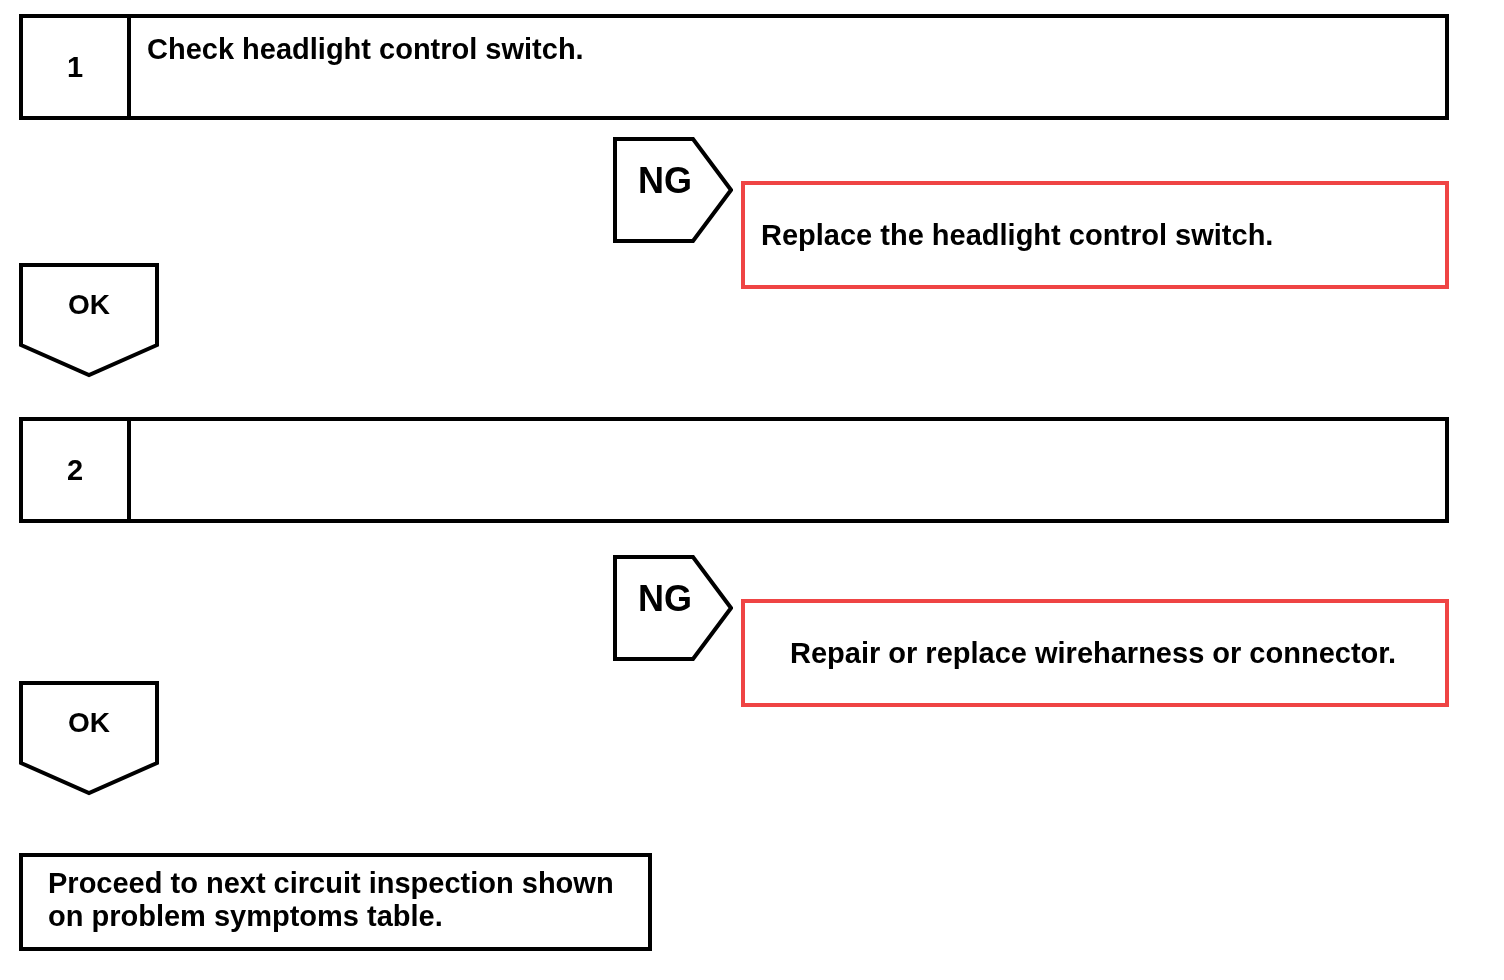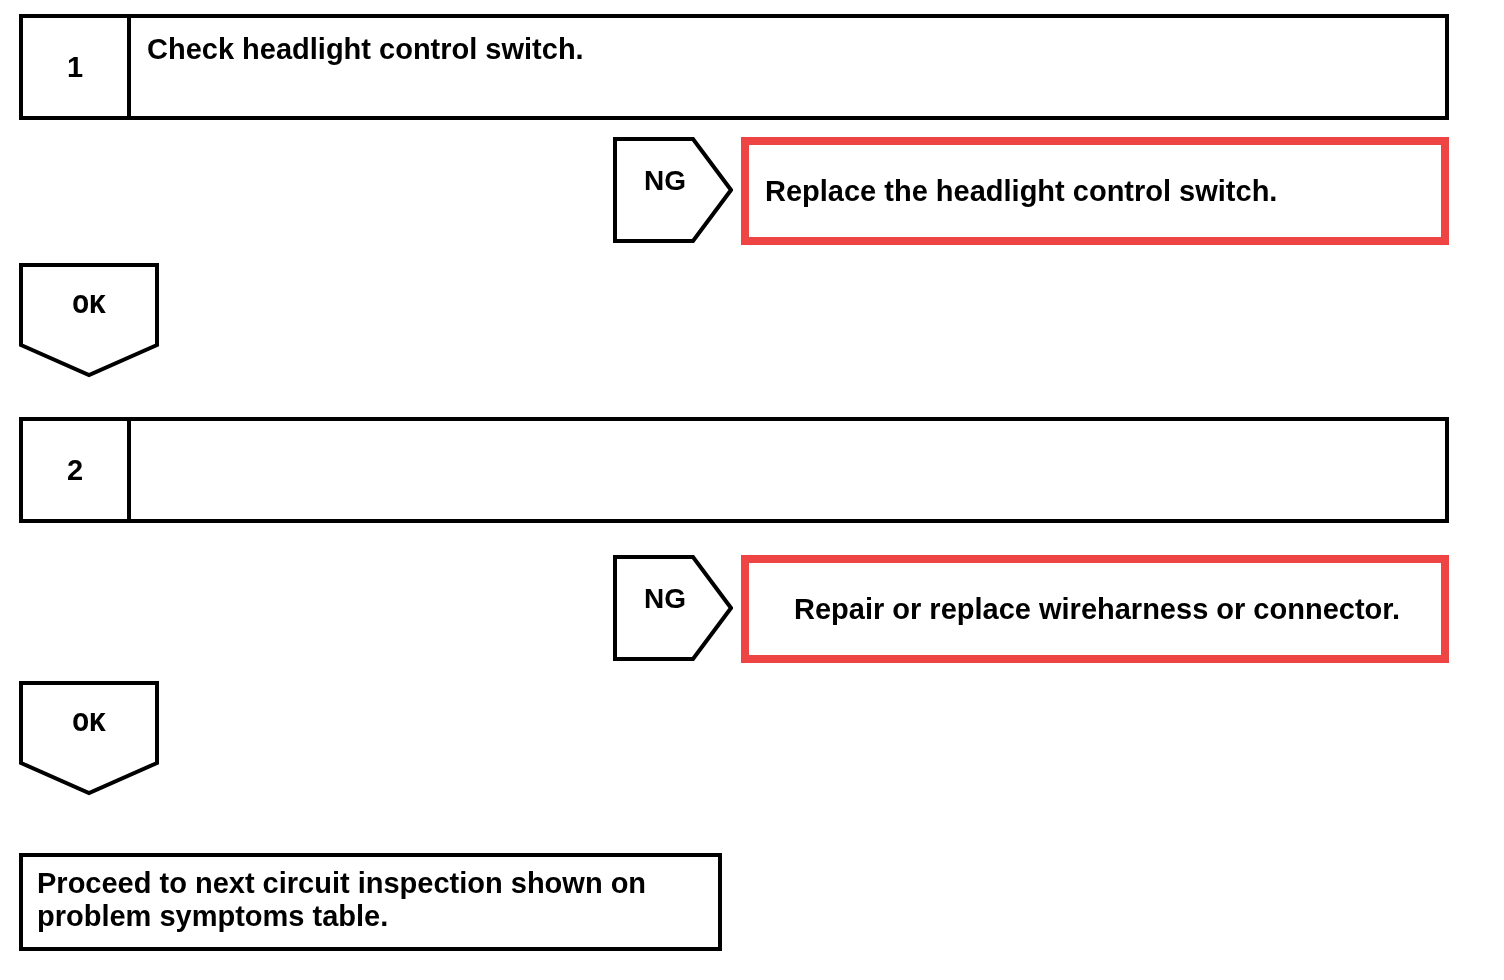--- a/index.html
+++ b/index.html
@@ -65,48 +65,48 @@
   }
   .ng-tag svg { display: block; }
   .ng-label {
     position: absolute;
     left: 0; top: 0;
     width: 104px;
     height: 88px;
     display: flex;
     align-items: center;
     justify-content: center;
-    font-size: 28px;
+    font-size: 36px;
     font-weight: bold;
   }
   #ng-tag-1 { left: 613px; top: 137px; }
   #ng-tag-2 { left: 613px; top: 555px; }
 
   
   .result-box {
     position: absolute;
     box-sizing: border-box;
-    border: 8px solid #ef4444;
+    border: 4px solid #ef4444;
     background: #fff;
     display: flex;
     align-items: center;
     padding-left: 16px;
     font-size: 29px;
     font-weight: bold;
     line-height: 1.18;
+    margin-top: 44px;
   }
   #result-box-1 { left: 741px; top: 137px; width: 708px; height: 108px; }
   #result-box-2 { left: 741px; top: 555px; width: 708px; height: 108px; padding-left: 45px; }
 
   
   .ok-tag {
     position: absolute;
     width: 136px;
     height: 115px;
-    font-family: Liberation Mono, monospace;
   }
   .ok-tag svg { display: block; }
   .ok-label {
     position: absolute;
     left: 0; top: 0;
     width: 140px;
     height: 84px;
     display: flex;
     align-items: center;
     justify-content: center;
@@ -114,26 +114,26 @@
     font-weight: bold;
   }
   #ok-tag-1 { left: 19px; top: 263px; }
   #ok-tag-2 { left: 19px; top: 681px; }
 
   
   #final-box {
     position: absolute;
     left: 19px;
     top: 853px;
-    width: 703px;
+    width: 633px;
     height: 98px;
     box-sizing: border-box;
     border: 4px solid #000;
     background: #fff;
-    padding: 10px 10px 0 14px;
+    padding: 10px 10px 0 25px;
     font-size: 29px;
     font-weight: bold;
     line-height: 1.13;
   }
 </style>
 </head>
 <body>
 
 <div class="canvas">
 

